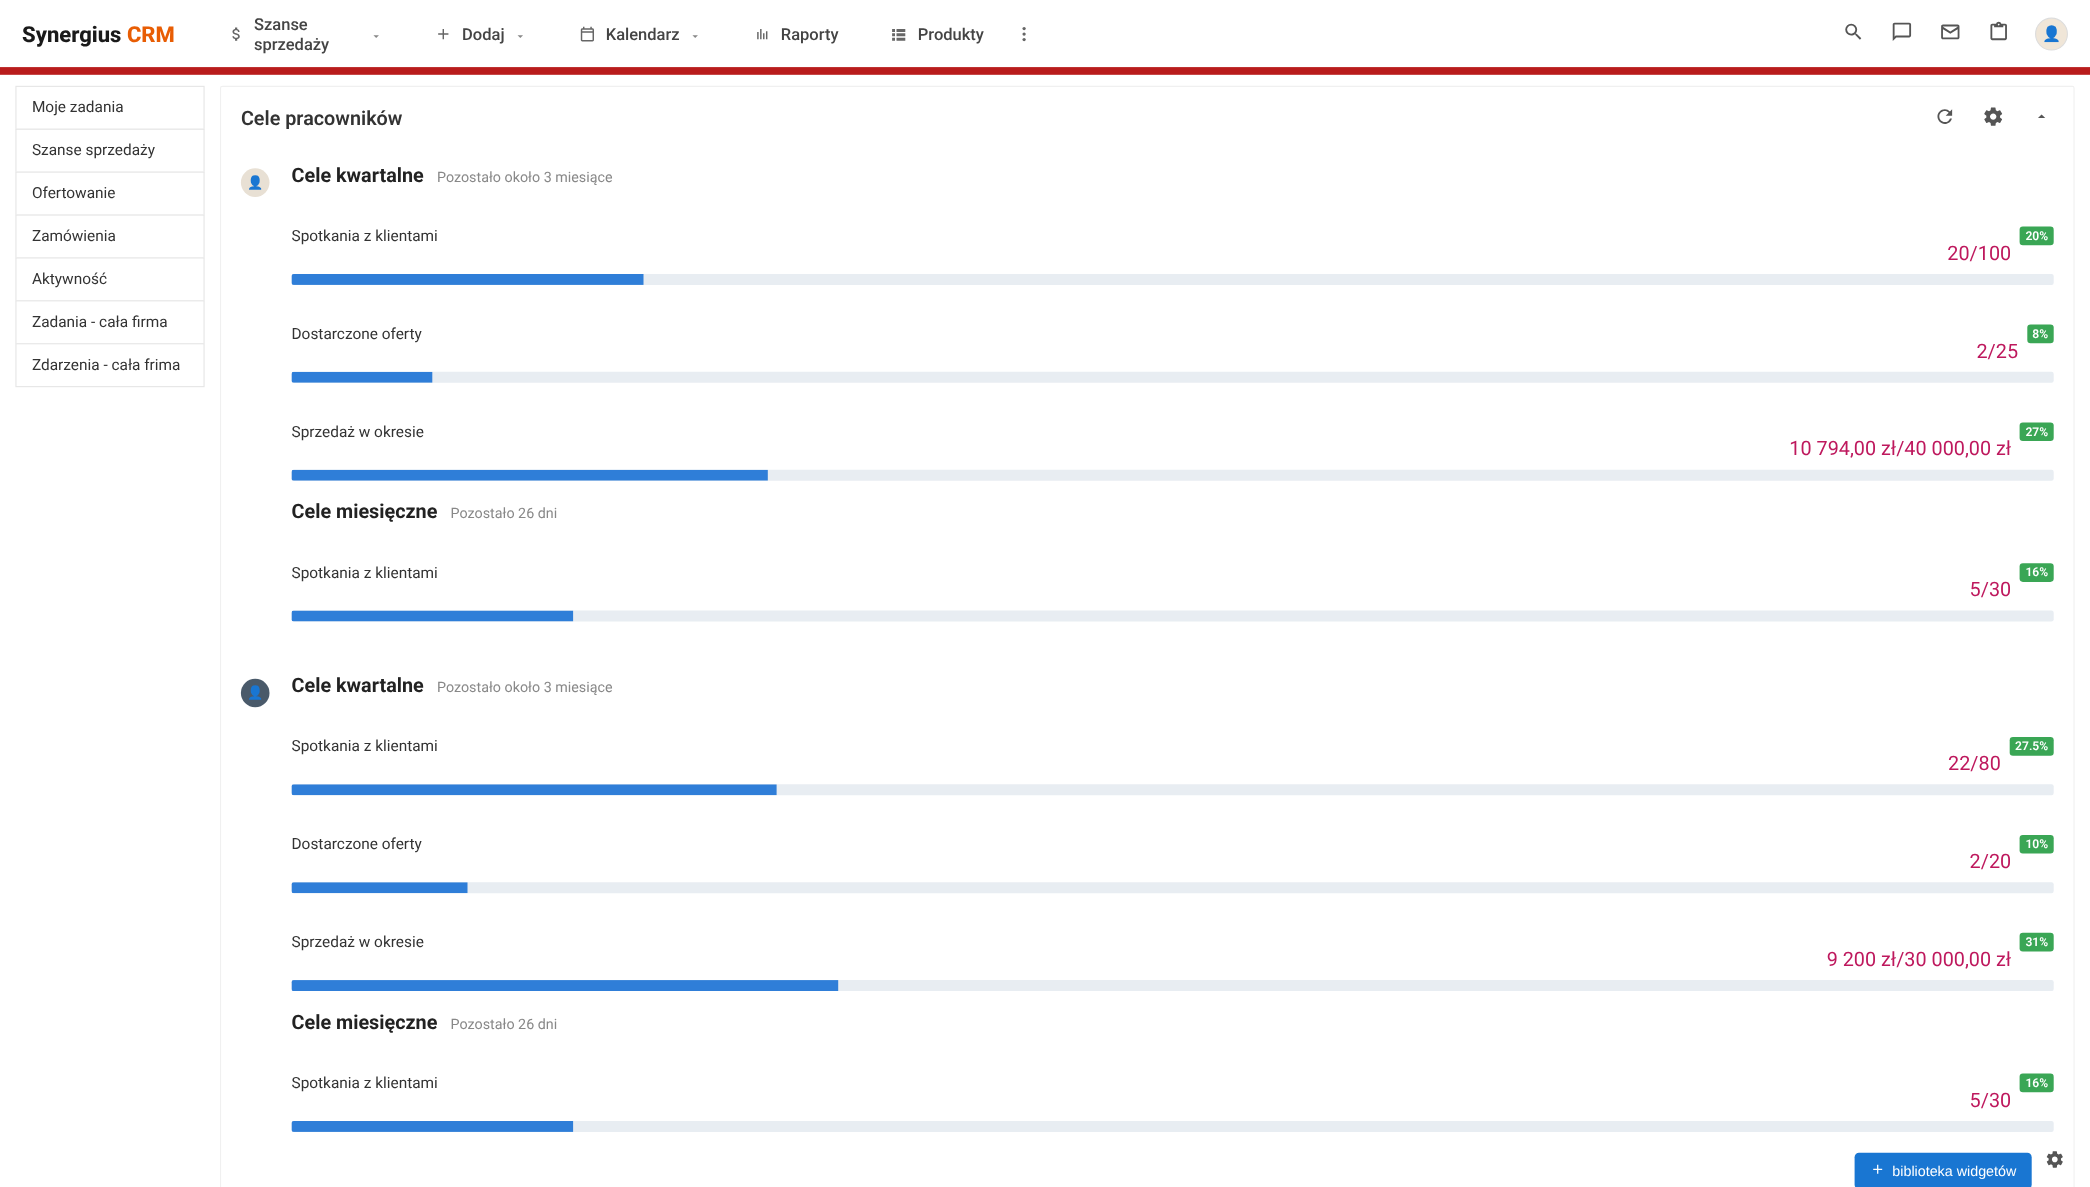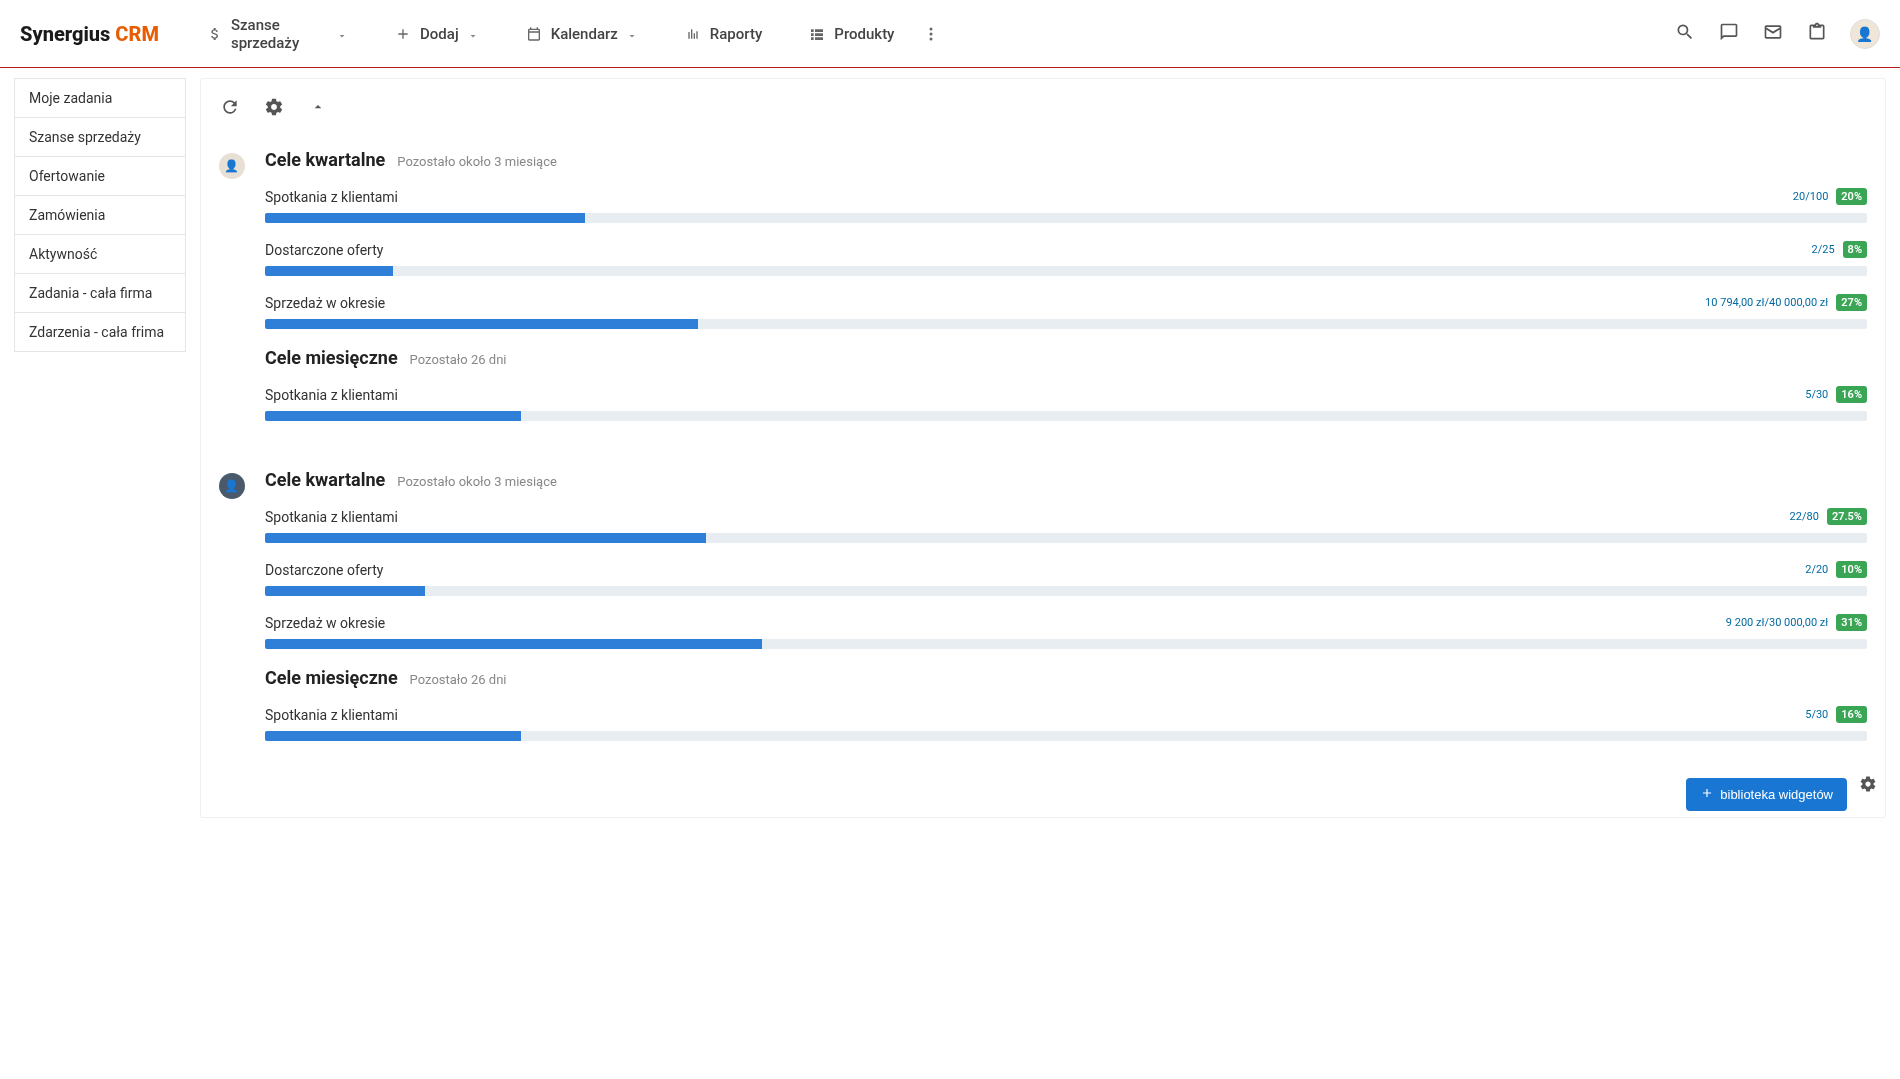--- a/index.html
+++ b/index.html
@@ -1,17 +1,17 @@
 <!DOCTYPE html>
 <html><head>
 <meta charset="utf-8">
 <style>
 * { box-sizing: border-box; margin: 0; padding: 0; }
 body { font-family: -apple-system, BlinkMacSystemFont, "Segoe UI", Roboto, Arial, sans-serif; background: #fff; color: #333; font-size: 14px; }
-.header { display: flex; align-items: center; padding: 0 20px; height: 68px; border-bottom: 1px solid #b91c1c; }
+.header { display: flex; align-items: center; padding: 0 20px; height: 68px; border-bottom: 7px solid #b91c1c; }
 .logo { font-weight: 800; font-size: 20px; color: #1a1a1a; margin-right: 30px; }
 .logo .accent { color: #e85d04; }
 .nav { display: flex; flex: 1; gap: 10px; }
 .nav-item { display: flex; align-items: center; gap: 8px; padding: 8px 18px; cursor: pointer; color: #444; font-weight: 500; font-size: 15px; }
 .nav-icon { width: 18px; height: 18px; display: inline-flex; align-items: center; justify-content: center; color: #666; }
 .nav-chevron { width: 12px; height: 12px; color: #888; }
 .header-right { display: flex; align-items: center; gap: 22px; }
 .icon-btn { width: 22px; height: 22px; cursor: pointer; display: flex; align-items: center; justify-content: center; color: #555; }
 .avatar { width: 30px; height: 30px; border-radius: 50%; background: #f0e6d8; border: 1px solid #ddd; display: flex; align-items: center; justify-content: center; font-size: 14px; }
 .body { display: flex; padding: 10px 14px; gap: 14px; justify-content: space-between; }
@@ -25,21 +25,21 @@
 .emp-avatar { width: 26px; height: 26px; border-radius: 50%; background: #e8e0d4; flex-shrink: 0; margin-top: 4px; display:flex; align-items:center; justify-content:center; font-size:12px; }
 .emp-avatar.dark { background: #4a5a6a; color:#fff; }
 .emp-content { flex: 1; }
 .goal-group-title { display: flex; align-items: baseline; gap: 12px; margin-bottom: 18px; }
 .goal-group-title h3 { font-size: 18px; font-weight: 700; color: #222; }
 .goal-group-title .sub { font-size: 13px; color: #888; }
 .metric { margin-bottom: 18px; }
 .metric-head { display: flex; justify-content: space-between; align-items: center; margin-bottom: 8px; }
 .metric-label { font-size: 14px; color: #333; }
 .metric-right { display: flex; align-items: center; gap: 8px; }
-.metric-value { font-size: 11px; color: #0369a1; }
+.metric-value { font-size: 18px; color: #be185d; margin-top: 32px; }
 .badge { background: #3aa655; color: #fff; font-size: 11px; font-weight: 600; padding: 2px 5px; border-radius: 3px; }
 .bar { height: 10px; background: #e8edf2; border-radius: 2px; overflow: hidden; }
 .bar-fill { height: 100%; background: #2f7ed8; }
 .footer-bar { position: absolute; bottom: 6px; right: 6px; display: flex; align-items: center; gap: 10px; }
 .lib-btn { background: #1976d2; color: #fff; border: none; padding: 8px 14px; font-size: 13px; cursor: pointer; border-radius: 4px; display: flex; align-items: center; gap: 6px; margin-top: 18px; }
 .gear-btn { width: 22px; height: 22px; cursor: pointer; color: #555; display:flex; align-items:center; justify-content:center; }
 svg { fill: currentColor; }
 </style>
 </head>
 <body>
@@ -139,20 +139,21 @@
       <div class="sidebar-item">Moje zadania</div>
       <div class="sidebar-item">Szanse sprzedaży</div>
       <div class="sidebar-item">Ofertowanie</div>
       <div class="sidebar-item">Zamówienia</div>
       <div class="sidebar-item">Aktywność</div>
       <div class="sidebar-item">Zadania - cała firma</div>
       <div class="sidebar-item">Zdarzenia - cała frima</div>
     </div>
   <div class="main">
     <div class="panel-header">
+      <div class="panel-title">Cele pracowników</div>
       <div class="panel-actions">
         <div class="icon-btn">
           <span><svg width="20" height="20" viewBox="0 0 24 24">
                 <path d="M17.65 6.35A7.96 7.96 0 0012 4c-4.42 0-8 3.58-8 8s3.58 8 8 8c3.73 0 6.84-2.55 7.73-6h-2.08A5.99 5.99 0 0112 18c-3.31 0-6-2.69-6-6s2.69-6 6-6c1.66 0 3.14.69 4.22 1.78L13 11h7V4l-2.35 2.35z"></path>
               </svg></span>
         </div>
         <div class="icon-btn">
           <span><svg width="20" height="20" viewBox="0 0 24 24">
                 <path d="M19.43 12.98c.04-.32.07-.64.07-.98s-.03-.66-.07-.98l2.11-1.65c.19-.15.24-.42.12-.64l-2-3.46c-.12-.22-.39-.3-.61-.22l-2.49 1c-.52-.4-1.08-.73-1.69-.98l-.38-2.65A.49.49 0 0014 2h-4c-.25 0-.46.18-.49.42l-.38 2.65c-.61.25-1.17.59-1.69.98l-2.49-1c-.23-.09-.49 0-.61.22l-2 3.46c-.13.22-.07.49.12.64l2.11 1.65c-.04.32-.07.65-.07.98s.03.66.07.98l-2.11 1.65c-.19.15-.24.42-.12.64l2 3.46c.12.22.39.3.61.22l2.49-1c.52.4 1.08.73 1.69.98l.38 2.65c.03.24.24.42.49.42h4c.25 0 .46-.18.49-.42l.38-2.65c.61-.25 1.17-.59 1.69-.98l2.49 1c.23.09.49 0 .61-.22l2-3.46c.12-.22.07-.49-.12-.64l-2.11-1.65zM12 15.5c-1.93 0-3.5-1.57-3.5-3.5s1.57-3.5 3.5-3.5 3.5 1.57 3.5 3.5-1.57 3.5-3.5 3.5z"></path>
               </svg></span>

